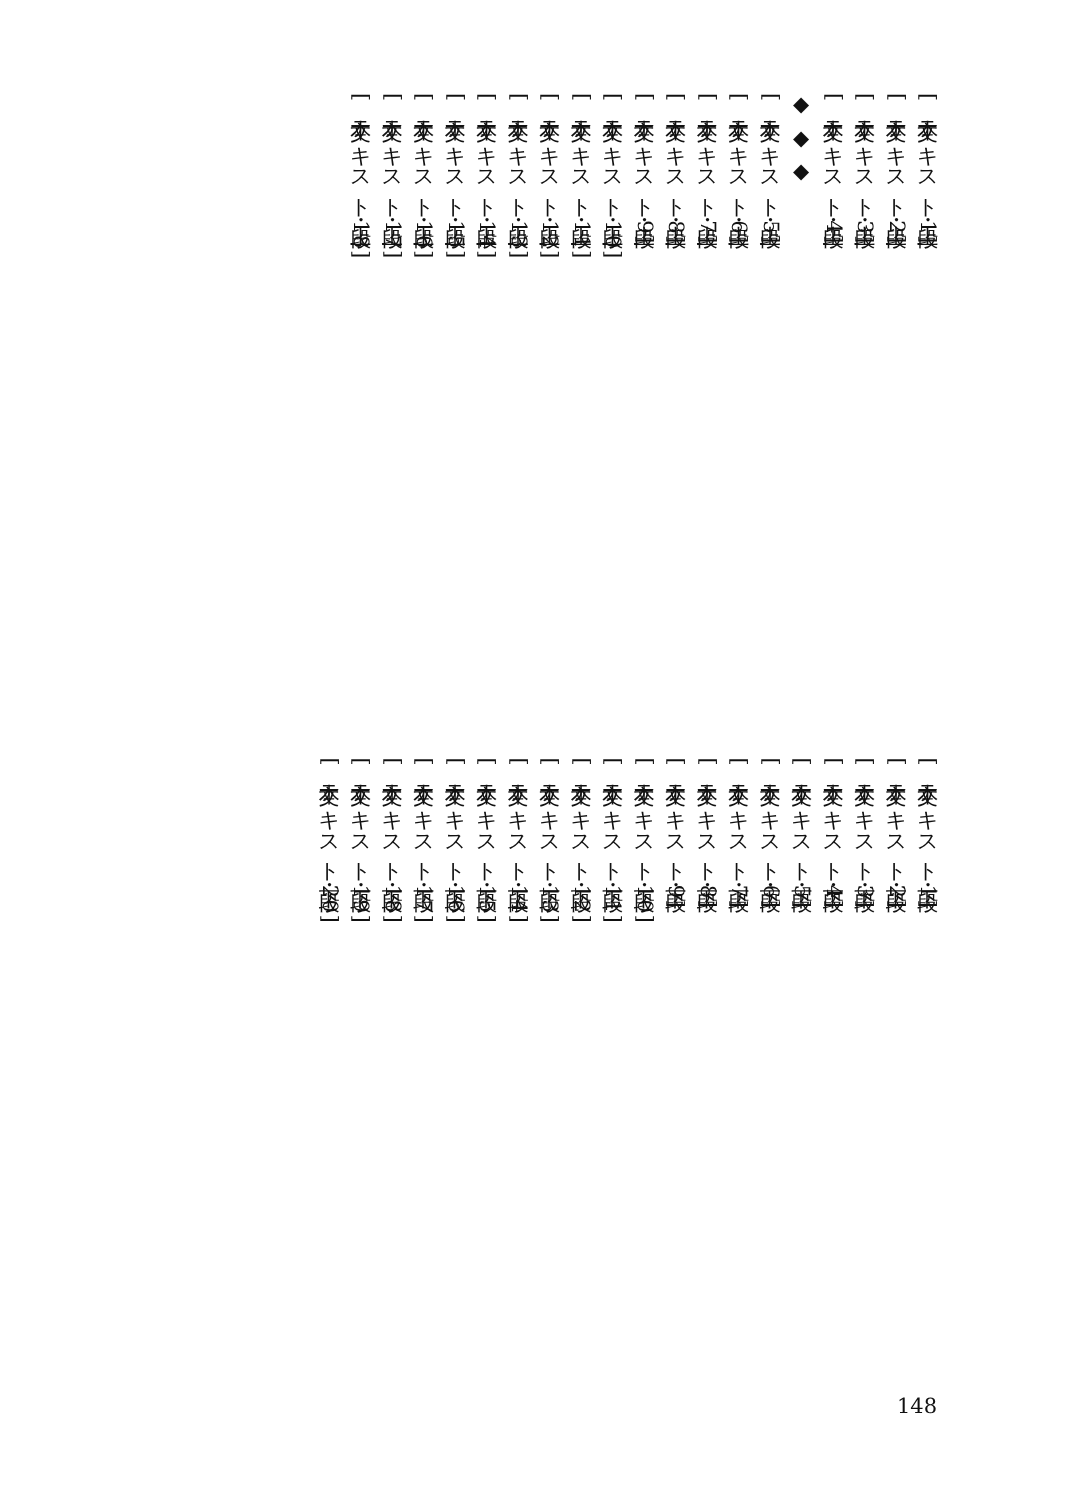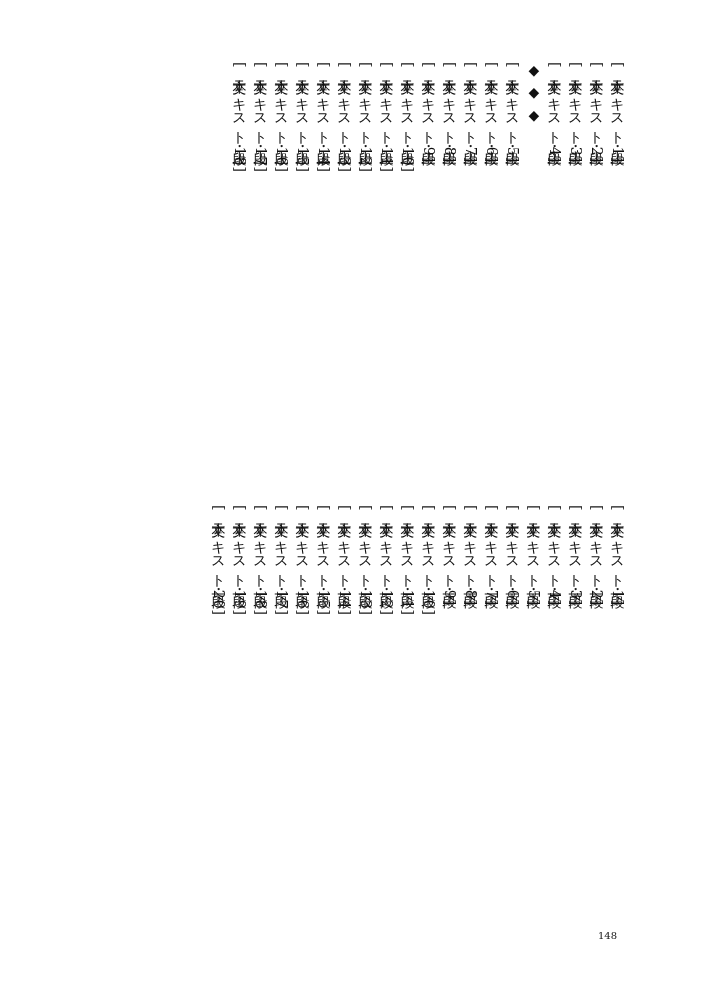--- a/index.html
+++ b/index.html
@@ -4,21 +4,21 @@
 <style>
   html, body { margin: 0; padding: 0; background: #ffffff; }
   body { width: 720px; height: 1004px; position: relative; overflow: hidden;
          font-family: "DejaVu Serif", serif; color: #111; }
   .block { position: absolute; writing-mode: vertical-rl; font-size: 14px;
            line-height: 21px; letter-spacing: 1px; }
   .top { top: 62px; right: 92px; height: 430px; width: 520px; }
   .bottom { top: 505px; right: 92px; height: 430px; width: 520px; }
   .line { display: block; }
   .page-number { position: absolute; left: 598px; top: 930px;
-                 font-size: 10px; }
+                 font-size: 14px; }
 </style>
 </head>
 <body>
 
 <div class="block top" id="top">
     <span class="line">[本文テキスト・上段 1]</span>
     <span class="line">[本文テキスト・上段 2]</span>
     <span class="line">[本文テキスト・上段 3]</span>
     <span class="line">[本文テキスト・上段 4]</span>
     <span class="line"></span>

